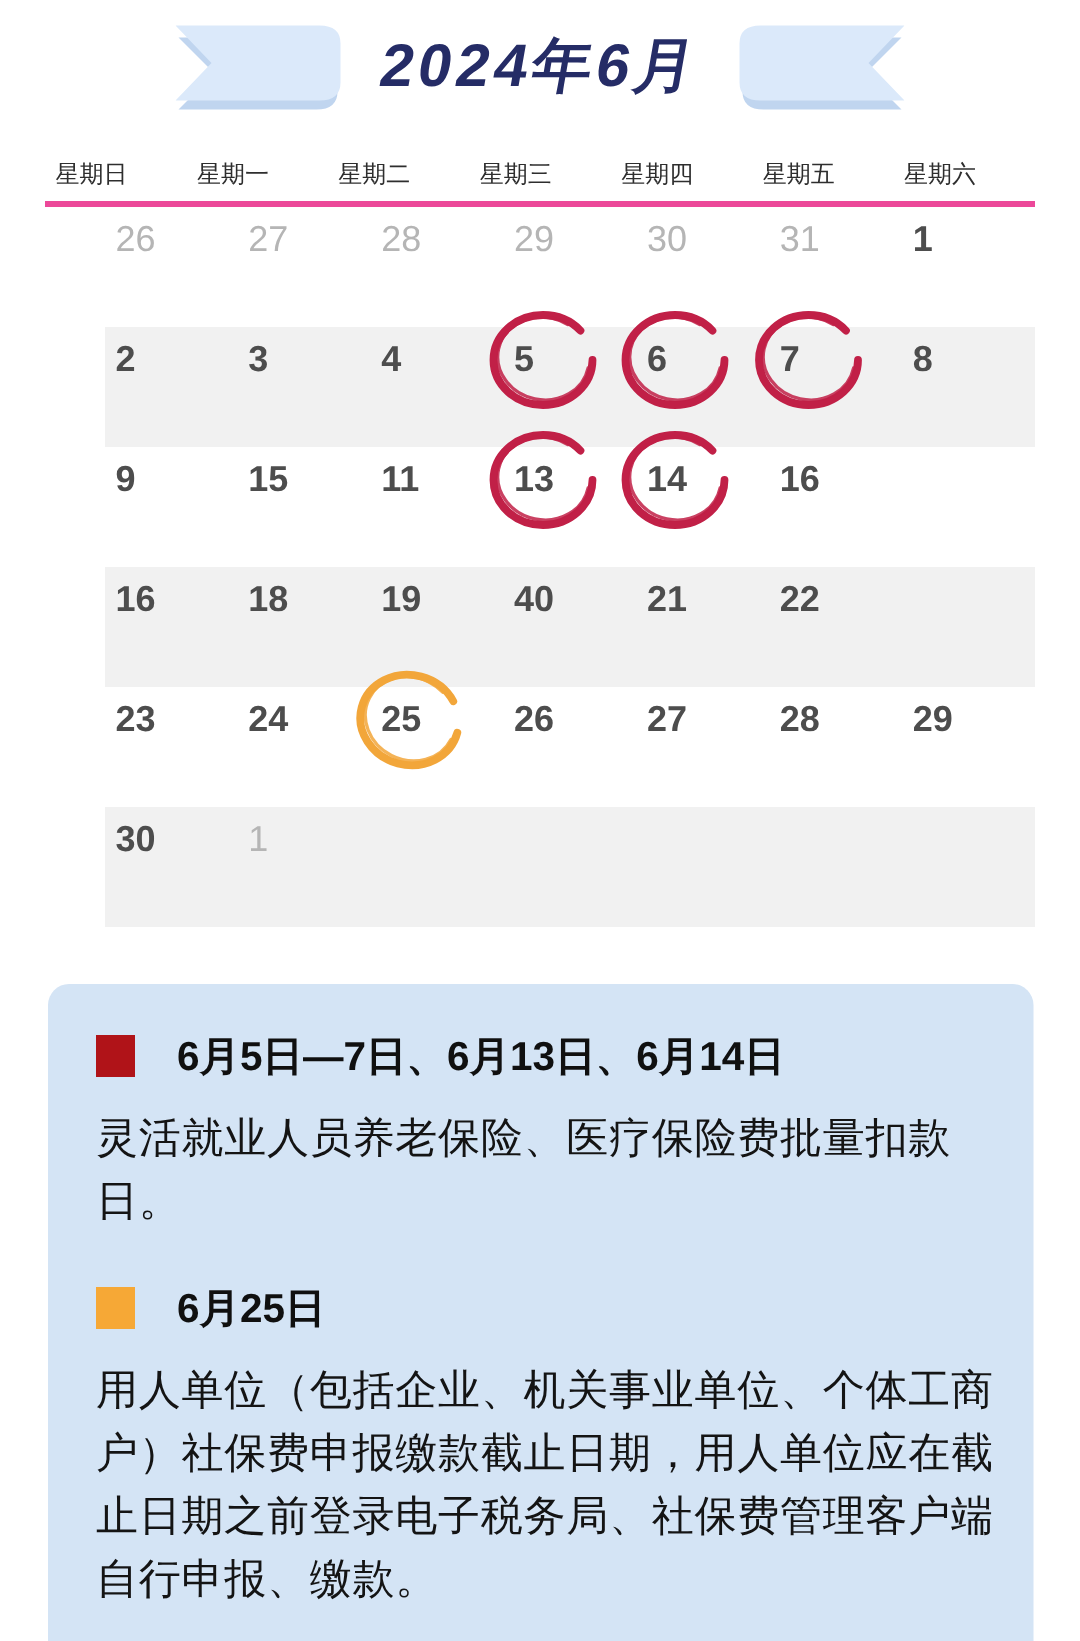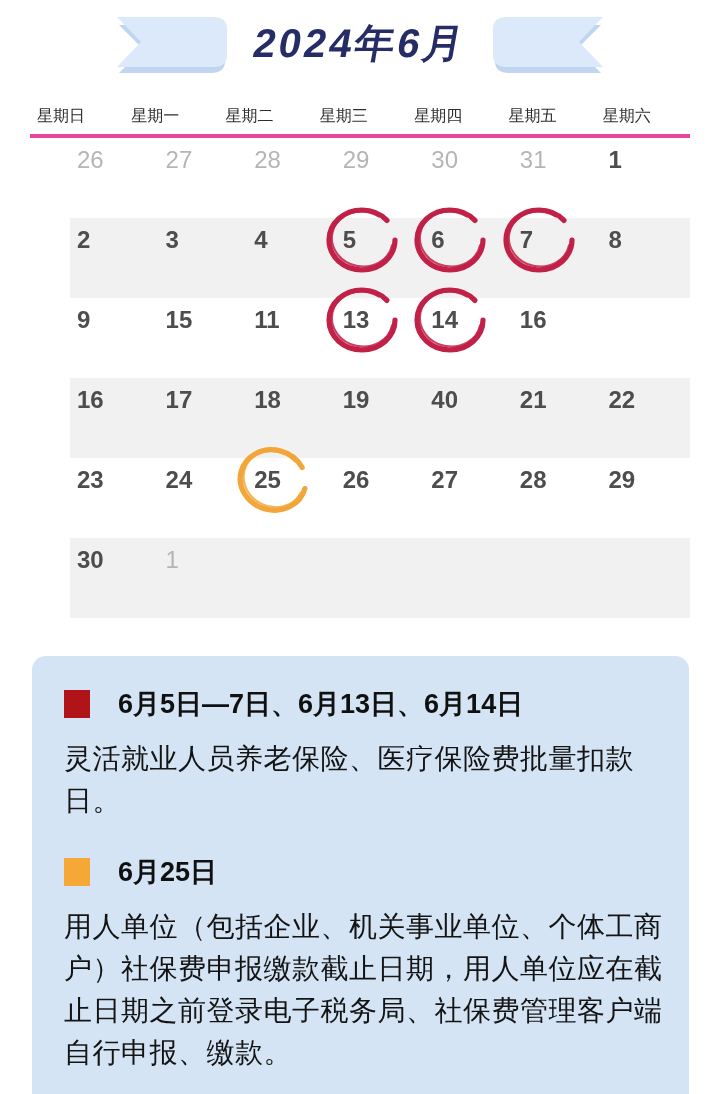--- a/index.html
+++ b/index.html
@@ -128,21 +128,20 @@
             <ellipse cx="39" cy="35" rx="30.5" ry="27.5" fill="none" stroke="#c12047" stroke-width="2.2" stroke-linecap="round" stroke-dasharray="148 34" opacity="0.85" transform="rotate(12 39 36)"></ellipse>
           </svg><span class="day-num">13</span></div>
         <div class="day-cell"><svg class="circle-svg" viewBox="0 0 78 72">
             <ellipse cx="39" cy="36" rx="33" ry="30" fill="none" stroke="#c12047" stroke-width="5.2" stroke-linecap="round" stroke-dasharray="176 22" transform="rotate(0 39 36)"></ellipse>
             <ellipse cx="39" cy="35" rx="30.5" ry="27.5" fill="none" stroke="#c12047" stroke-width="2.2" stroke-linecap="round" stroke-dasharray="148 34" opacity="0.85" transform="rotate(12 39 36)"></ellipse>
           </svg><span class="day-num">14</span></div>
         <div class="day-cell"><span class="day-num">16</span></div>
       </div>
       <div class="week shaded">
         <div class="day-cell"><span class="day-num">16</span></div>
-        <div class="day-cell"><span class="day-num">17</span></div>
         <div class="day-cell"><span class="day-num">18</span></div>
         <div class="day-cell"><span class="day-num">19</span></div>
         <div class="day-cell"><span class="day-num">40</span></div>
         <div class="day-cell"><span class="day-num">21</span></div>
         <div class="day-cell"><span class="day-num">22</span></div>
       </div>
       <div class="week">
         <div class="day-cell"><span class="day-num">23</span></div>
         <div class="day-cell"><span class="day-num">24</span></div>
         <div class="day-cell"><svg class="circle-svg" viewBox="0 0 78 72">

